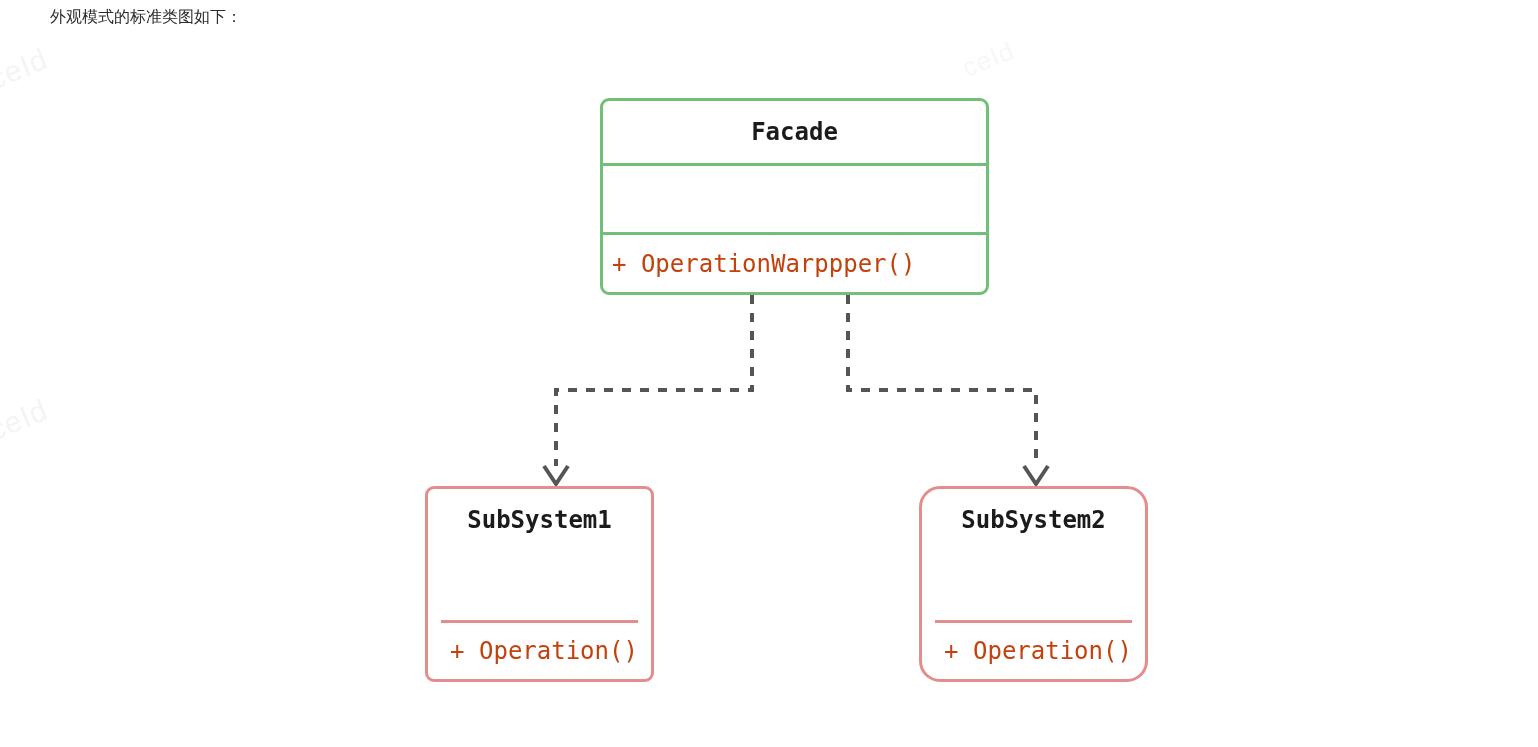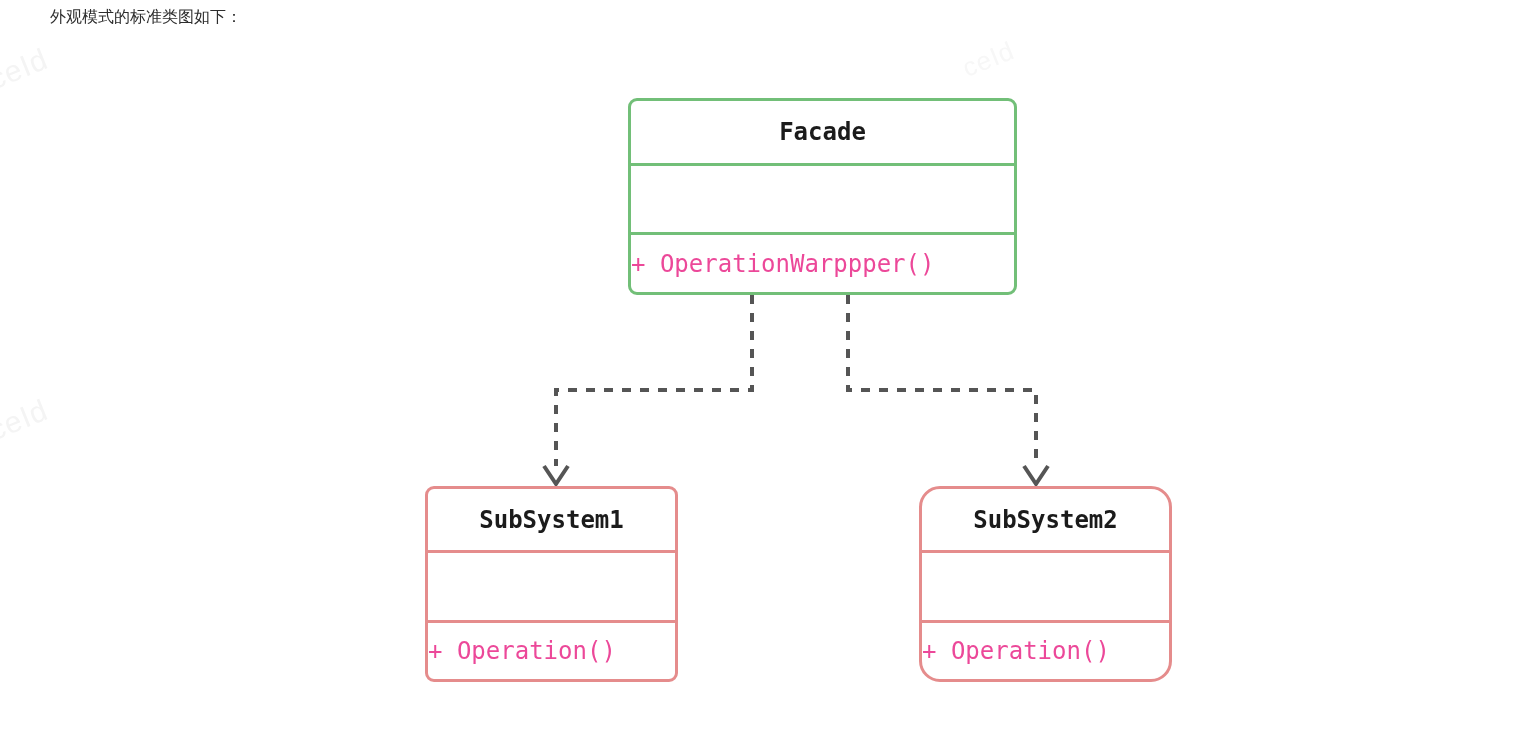--- a/index.html
+++ b/index.html
@@ -96,40 +96,42 @@
     display: flex;
     align-items: center;
     flex: 1 1 auto;
   }
   .uml-class.red .uml-attrs,
   .uml-class.red .uml-methods { border-top-color: #e58c8c; }
 
   .uml-member {
     font-family: "DejaVu Sans Mono", "Liberation Mono", monospace;
     font-size: 24px;
-    color: #ec4899;
+    color: #c2410c;
+    padding-left: 9px;
     white-space: nowrap;
     line-height: 1;
   }
 
   
   #facade-class {
-    left: 628px;
+    left: 600px;
     top: 98px;
     width: 389px;
     height: 197px;
   }
   #facade-class .uml-title   { height: 62px; }
   #facade-class .uml-attrs   { height: 69px; }
 
   
   .subsystem-class {
     top: 486px;
-    width: 253px;
+    width: 229px;
     height: 196px;
+    align-items: center;
   }
   .subsystem-class .uml-title { height: 61px; }
   .subsystem-class .uml-attrs { height: 70px; }
 
   #subsystem1-class { left: 425px; }
   #subsystem2-class { left: 919px; border-radius: 21px; }
 </style>
 </head>
 <body>
 

